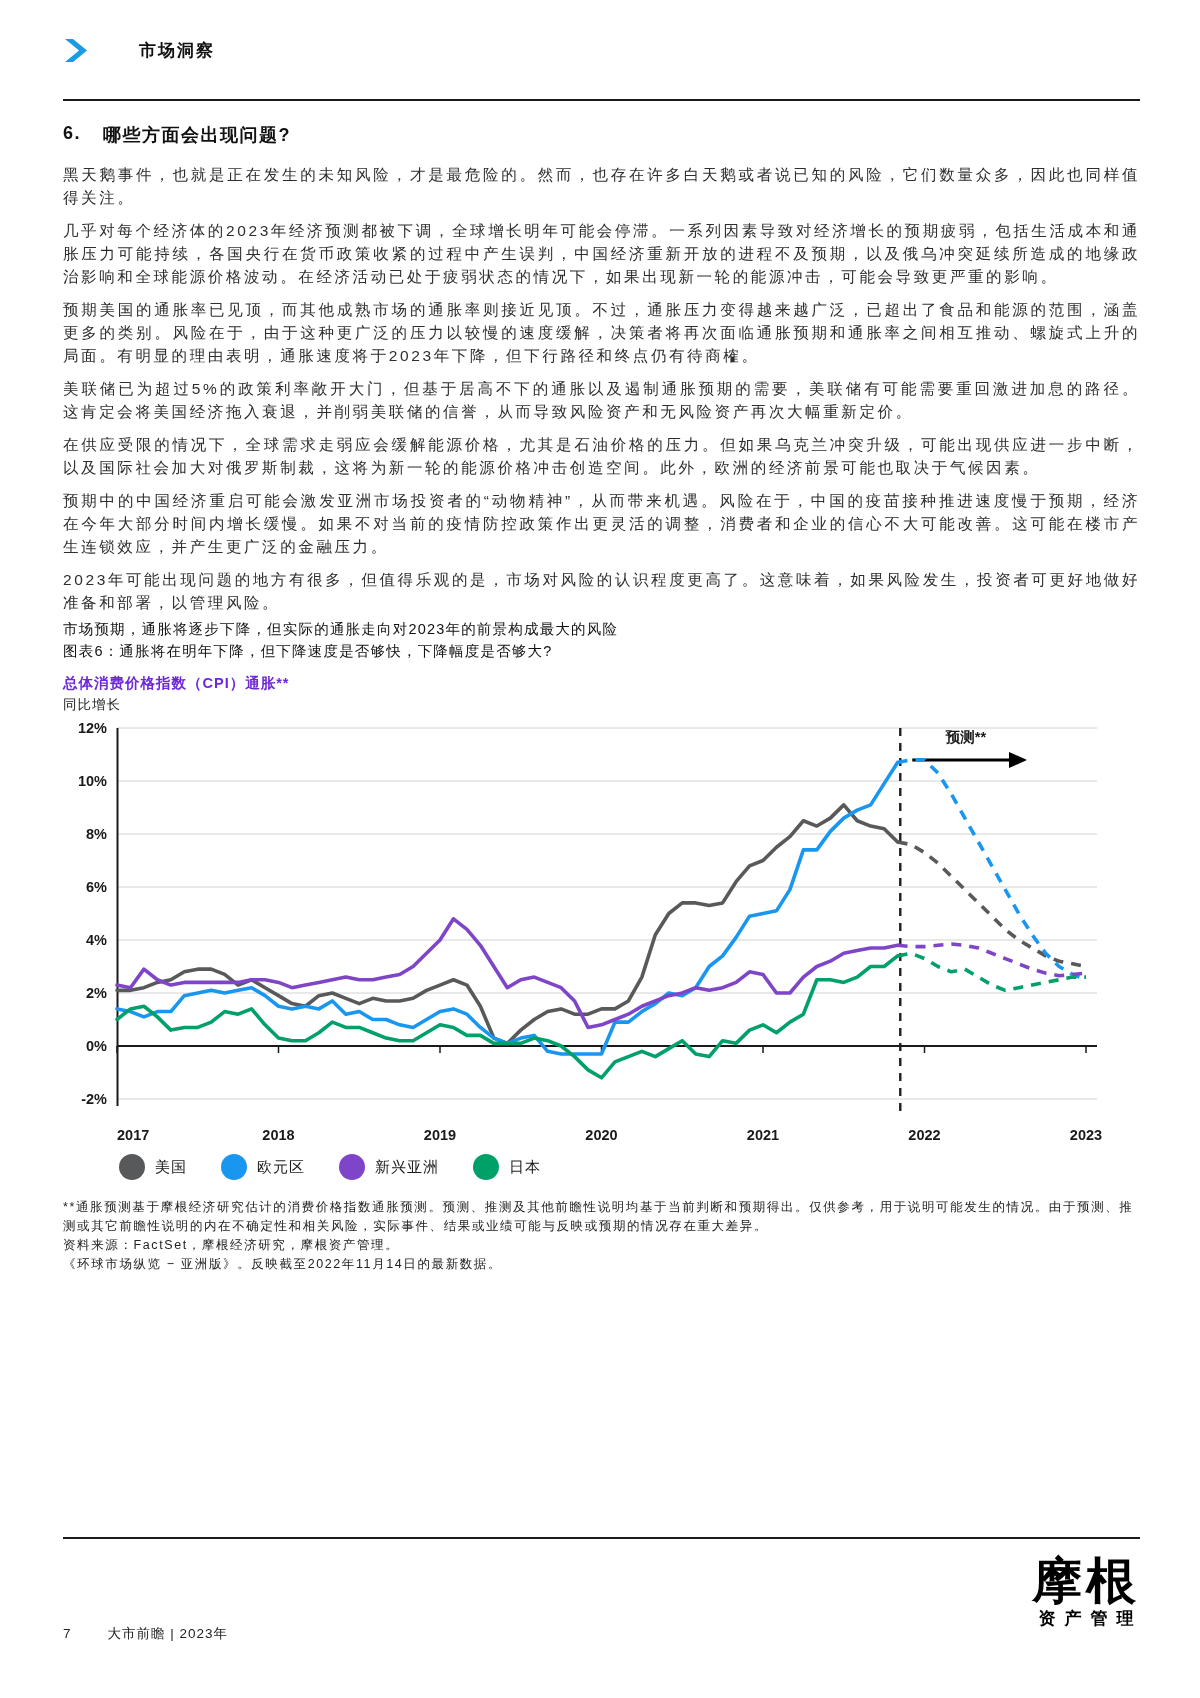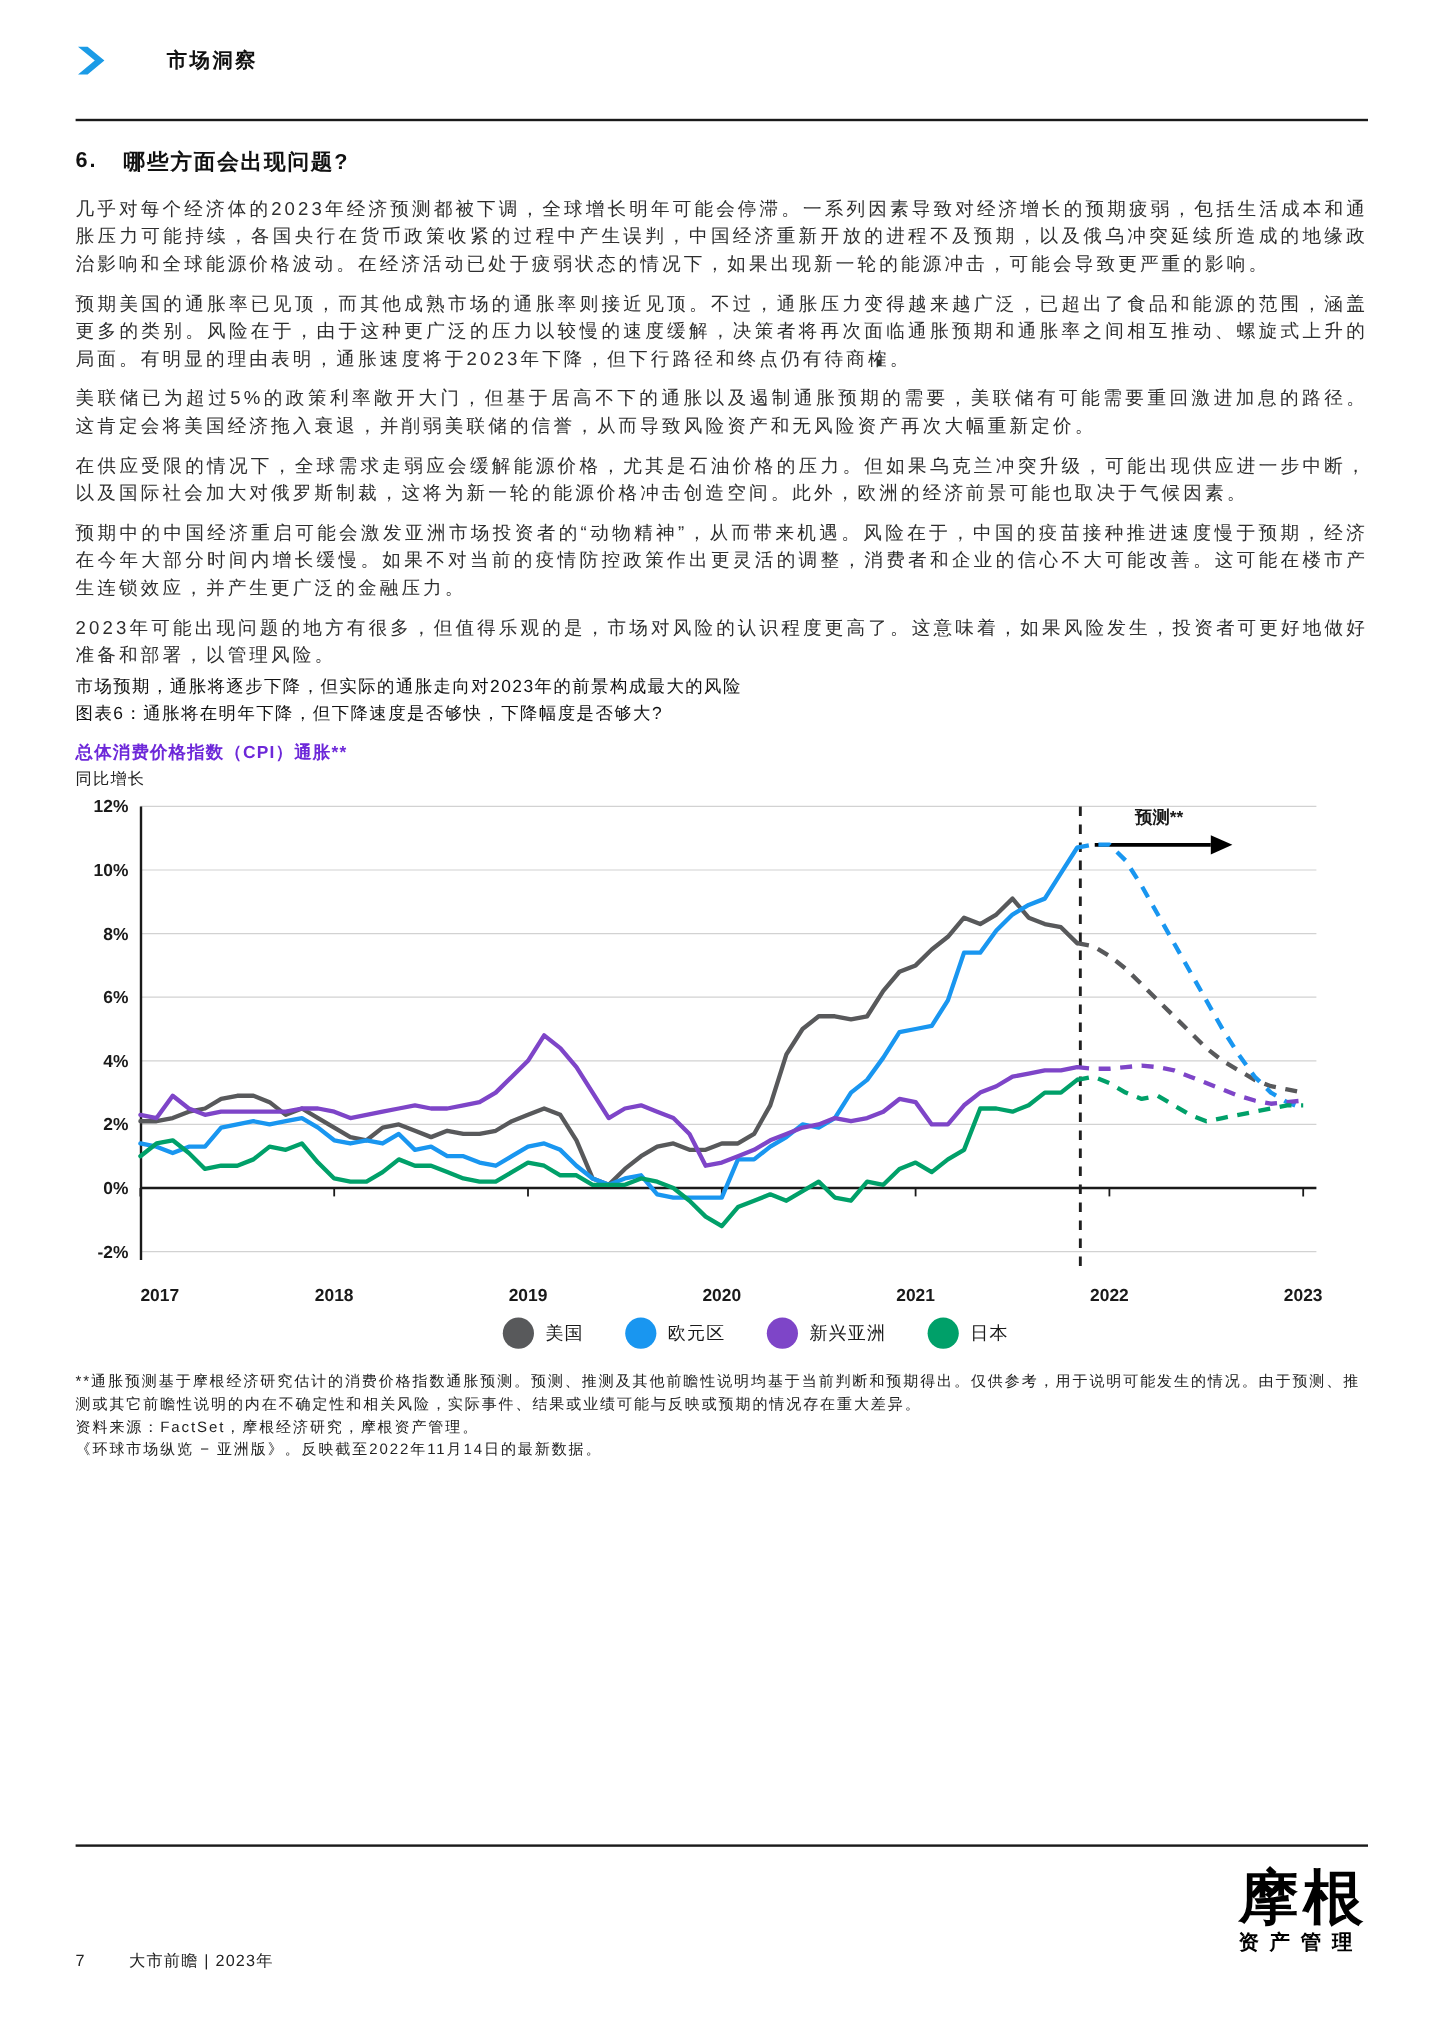--- a/index.html
+++ b/index.html
@@ -13,28 +13,28 @@
   .brand-row { display:flex; align-items:center; gap:9px; }
   .brand-row .tagline { font-size:17px; font-weight:bold; color:#111; letter-spacing:2px;margin-left:42px; }
   .top-rule { border:none; border-top:2px solid #1a1a1a; margin-top:36px; }
   .section-title { display:flex; gap:22px; margin-top:22px; font-size:18px; font-weight:bold; color:#111; letter-spacing:1.5px; }
   p.body-para { font-size:15.5px; line-height:23px; letter-spacing:2.6px; margin-top:10px; text-align:justify; color:#2e2e2e; }
   p.body-para:first-of-type { margin-top:16px; }
   .chart-head { margin-top:4px; font-size:14.5px; font-weight:normal; line-height:22px; letter-spacing:1.2px; color:#111; }
   .chart-sub { margin-top:12px; font-size:14.5px; font-weight:bold; letter-spacing:1px; color:#6d28d9; }
   .chart-sub2 { margin-top:3px; font-size:13.5px; letter-spacing:1px; color:#222; }
   svg#cpi-chart { display:block; margin-top:6px; }
-  .legend-row { display:flex; align-items:center; gap:34px; margin-left:56px; margin-top:2px;justify-content:center; }
+  .legend-row { display:flex; align-items:center; gap:34px; margin-left:56px; margin-top:2px; }
   .legend-item { display:flex; align-items:center; gap:10px; font-size:15px; color:#1a1a1a; letter-spacing:1px; }
   .legend-dot { width:26px; height:26px; border-radius:50%; flex:0 0 auto; }
   .footnotes { margin-top:18px; }
   .footnotes div { font-size:12.5px; line-height:19px; letter-spacing:1.6px; color:#222; }
   .footer { position:absolute; left:63px; right:60px; top:1537px; border-top:2px solid #1a1a1a; }
   .footer-left { position:absolute; left:0; top:86px; display:flex; gap:36px; align-items:baseline; font-size:13.5px; color:#222; letter-spacing:1px; }
-  .logo-block { position:absolute; right:0; top:16px; text-align:left; color:#000; }
+  .logo-block { position:absolute; right:0; top:16px; text-align:center; color:#000; }
   .logo-cn { font-family:"DejaVu Serif","Liberation Serif",serif; font-weight:bold; font-size:50px; line-height:52px; letter-spacing:4px; }
   .logo-sub { margin-top:0; font-size:17px; font-weight:bold; letter-spacing:9px; margin-right:-9px; }
 </style>
 </head>
 <body>
 
 <div class="content">
 
   <div class="brand-row">
     <svg width="25" height="25" viewBox="0 0 25 25">
@@ -43,20 +43,21 @@
     <span class="tagline">市场洞察</span>
   </div>
 
   <hr class="top-rule">
 
   <div class="section-title">
     <span>6.</span>
     <span>哪些方面会出现问题?</span>
   </div>
 
+  <p class="body-para">黑天鹅事件，也就是正在发生的未知风险，才是最危险的。然而，也存在许多白天鹅或者说已知的风险，它们数量众多，因此也同样值得关注。</p>
   <p class="body-para">几乎对每个经济体的2023年经济预测都被下调，全球增长明年可能会停滞。一系列因素导致对经济增长的预期疲弱，包括生活成本和通胀压力可能持续，各国央行在货币政策收紧的过程中产生误判，中国经济重新开放的进程不及预期，以及俄乌冲突延续所造成的地缘政治影响和全球能源价格波动。在经济活动已处于疲弱状态的情况下，如果出现新一轮的能源冲击，可能会导致更严重的影响。</p>
   <p class="body-para">预期美国的通胀率已见顶，而其他成熟市场的通胀率则接近见顶。不过，通胀压力变得越来越广泛，已超出了食品和能源的范围，涵盖更多的类别。风险在于，由于这种更广泛的压力以较慢的速度缓解，决策者将再次面临通胀预期和通胀率之间相互推动、螺旋式上升的局面。有明显的理由表明，通胀速度将于2023年下降，但下行路径和终点仍有待商榷。</p>
   <p class="body-para">美联储已为超过5%的政策利率敞开大门，但基于居高不下的通胀以及遏制通胀预期的需要，美联储有可能需要重回激进加息的路径。这肯定会将美国经济拖入衰退，并削弱美联储的信誉，从而导致风险资产和无风险资产再次大幅重新定价。</p>
   <p class="body-para">在供应受限的情况下，全球需求走弱应会缓解能源价格，尤其是石油价格的压力。但如果乌克兰冲突升级，可能出现供应进一步中断，以及国际社会加大对俄罗斯制裁，这将为新一轮的能源价格冲击创造空间。此外，欧洲的经济前景可能也取决于气候因素。</p>
   <p class="body-para">预期中的中国经济重启可能会激发亚洲市场投资者的“动物精神”，从而带来机遇。风险在于，中国的疫苗接种推进速度慢于预期，经济在今年大部分时间内增长缓慢。如果不对当前的疫情防控政策作出更灵活的调整，消费者和企业的信心不大可能改善。这可能在楼市产生连锁效应，并产生更广泛的金融压力。</p>
   <p class="body-para">2023年可能出现问题的地方有很多，但值得乐观的是，市场对风险的认识程度更高了。这意味着，如果风险发生，投资者可更好地做好准备和部署，以管理风险。</p>
 
   <div class="chart-head">
     <div>市场预期，通胀将逐步下降，但实际的通胀走向对2023年的前景构成最大的风险</div>
     <div>图表6：通胀将在明年下降，但下降速度是否够快，下降幅度是否够大?</div>

